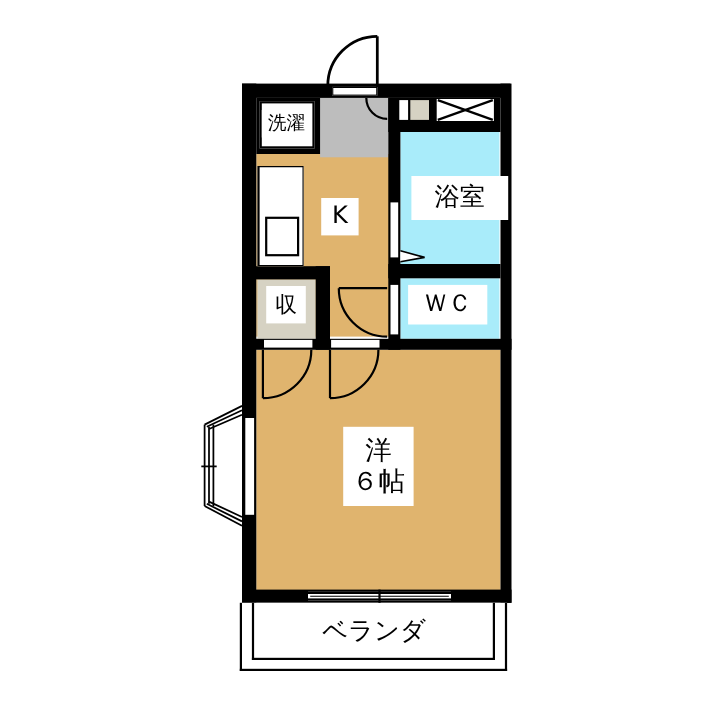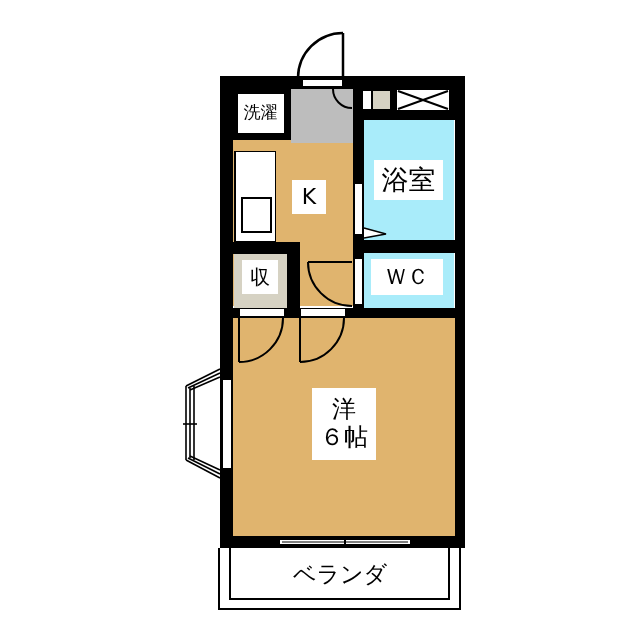--- a/index.html
+++ b/index.html
@@ -99,20 +99,20 @@
     <line x1="194" y1="386" x2="194" y2="460"></line>
     <line x1="183" y1="424" x2="197" y2="424"></line>
   </g>
 
   <line x1="345" y1="536" x2="345" y2="548" stroke="#000" stroke-width="2"></line>
   <line x1="282" y1="542" x2="408" y2="542" stroke="#000" stroke-width="1"></line>
 </svg>
 
 <div class="lbl" style="left:238px;top:100px;width:45px;height:25px;font-size:17px;">洗濯</div>
 <div class="lbl" style="left:292px;top:180px;width:34px;height:34px;font-size:22px;">K</div>
-<div class="lbl" style="left:374px;top:160px;width:69px;height:40px;font-size:27px;">浴室</div>
+<div class="lbl" style="left:374px;top:160px;width:88px;height:40px;font-size:23px;font-family:Liberation Mono, monospace;">浴室</div>
 <div class="lbl" style="left:242px;top:260px;width:36px;height:34px;font-size:20px;">収</div>
 <div class="lbl" style="left:371px;top:259px;width:72px;height:36px;font-size:22px;">ＷＣ</div>
 <div class="lbl" style="left:312px;top:388px;width:64px;height:72px;flex-direction:column;font-size:24px;">
   <span>洋</span>
   <span>６帖</span>
 </div>
 <div class="lbl" style="left:260px;top:556px;width:160px;height:36px;font-size:23px;background:transparent;">ベランダ</div>
 
 </body></html>

